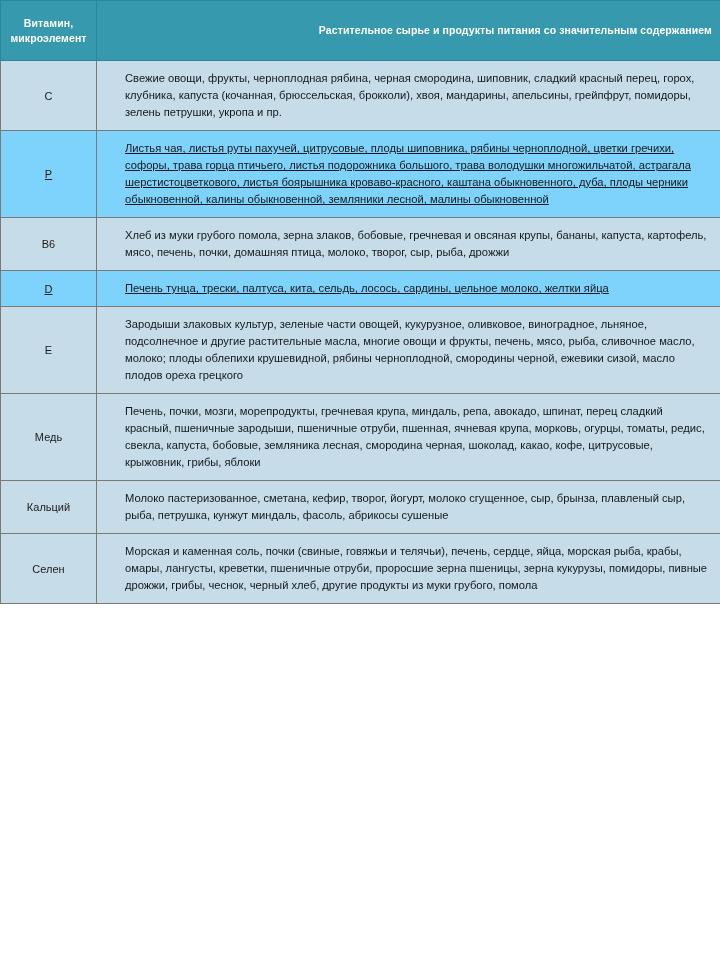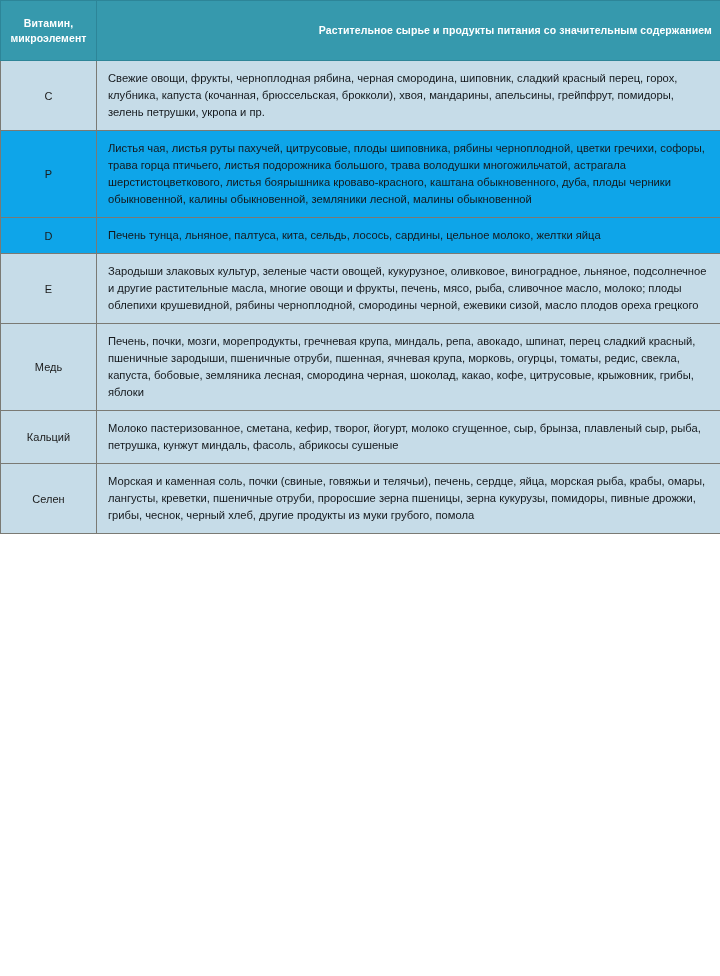--- a/index.html
+++ b/index.html
@@ -59,26 +59,26 @@
     font-size: 11px;
     color: #1b1b1b;
     padding: 4px 4px;
     font-weight: normal;
   }
   tbody td.cell-sources {
     text-align: left;
     font-size: 11.2px;
     color: #14181c;
     line-height: 1.52;
-    padding: 9px 10px 9px 11px;
+    padding: 9px 10px 9px 28px;
     margin-left: 24px;
   }
 
   tr.row-blue td { background: #c6dce8; }
-  tr.row-gray td { background: #0ea5e9; }
+  tr.row-gray td { background: #7dd3fc; text-decoration: underline; }
 </style>
 </head>
 <body>
 
 <div class="table-wrap">
   <table class="vit-table">
     <colgroup>
       <col class="col-name">
       <col class="col-sources">
     </colgroup>
@@ -93,23 +93,27 @@
     </thead>
     <tbody id="table-body">
         <tr class="row-blue">
           <td class="cell-name">C</td>
           <td class="cell-sources">Свежие овощи, фрукты, черноплодная рябина, черная смородина, шиповник, сладкий красный перец, горох, клубника, капуста (кочанная, брюссельская, брокколи), хвоя, мандарины, апельсины, грейпфрут, помидоры, зелень петрушки, укропа и пр.</td>
         </tr>
         <tr class="row-gray">
           <td class="cell-name">P</td>
           <td class="cell-sources">Листья чая, листья руты пахучей, цитрусовые, плоды шиповника, рябины черноплодной, цветки гречихи, софоры, трава горца птичьего, листья подорожника большого, трава володушки многожильчатой, астрагала шерстистоцветкового, листья боярышника кроваво-красного, каштана обыкновенного, дуба, плоды черники обыкновенной, калины обыкновенной, земляники лесной, малины обыкновенной</td>
         </tr>
+        <tr class="row-blue">
+          <td class="cell-name">B6</td>
+          <td class="cell-sources">Хлеб из муки грубого помола, зерна злаков, бобовые, гречневая и овсяная крупы, бананы, капуста, картофель, мясо, печень, почки, домашняя птица, молоко, творог, сыр, рыба, дрожжи</td>
+        </tr>
         <tr class="row-gray">
           <td class="cell-name">D</td>
-          <td class="cell-sources">Печень тунца, льняное, палтуса, кита, сельдь, лосось, сардины, цельное молоко, желтки яйца</td>
+          <td class="cell-sources">Печень тунца, трески, палтуса, кита, сельдь, лосось, сардины, цельное молоко, желтки яйца</td>
         </tr>
         <tr class="row-blue">
           <td class="cell-name">E</td>
           <td class="cell-sources">Зародыши злаковых культур, зеленые части овощей, кукурузное, оливковое, виноградное, льняное, подсолнечное и другие растительные масла, многие овощи и фрукты, печень, мясо, рыба, сливочное масло, молоко; плоды облепихи крушевидной, рябины черноплодной, смородины черной, ежевики сизой, масло плодов ореха грецкого</td>
         </tr>
         <tr class="row-blue">
           <td class="cell-name">Медь</td>
           <td class="cell-sources">Печень, почки, мозги, морепродукты, гречневая крупа, миндаль, репа, авокадо, шпинат, перец сладкий красный, пшеничные зародыши, пшеничные отруби, пшенная, ячневая крупа, морковь, огурцы, томаты, редис, свекла, капуста, бобовые, земляника лесная, смородина черная, шоколад, какао, кофе, цитрусовые, крыжовник, грибы, яблоки</td>
         </tr>
         <tr class="row-blue">

